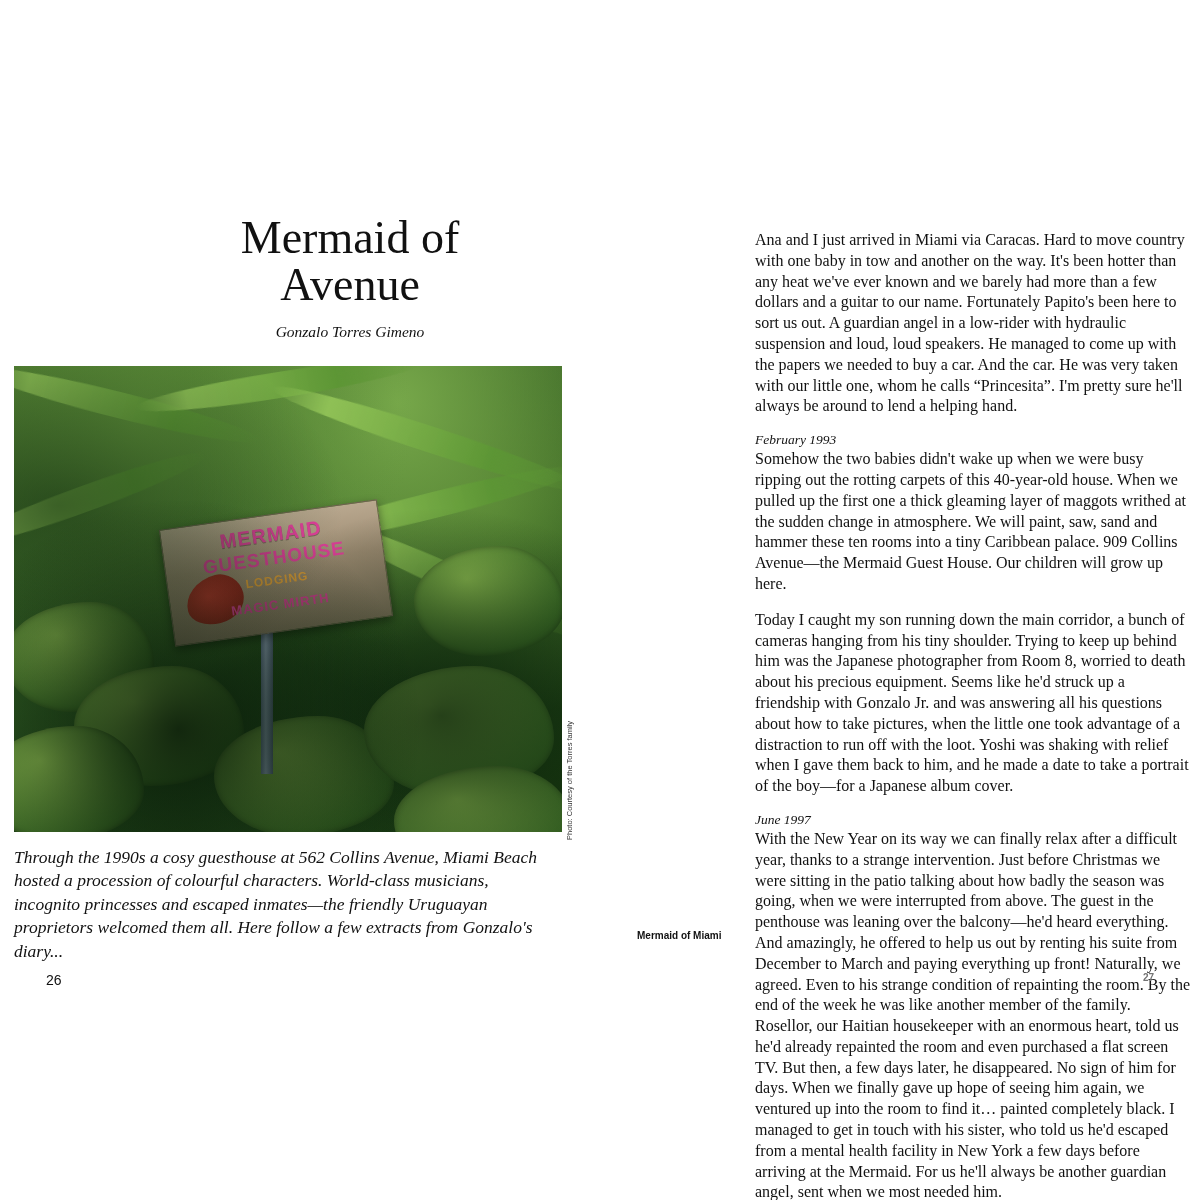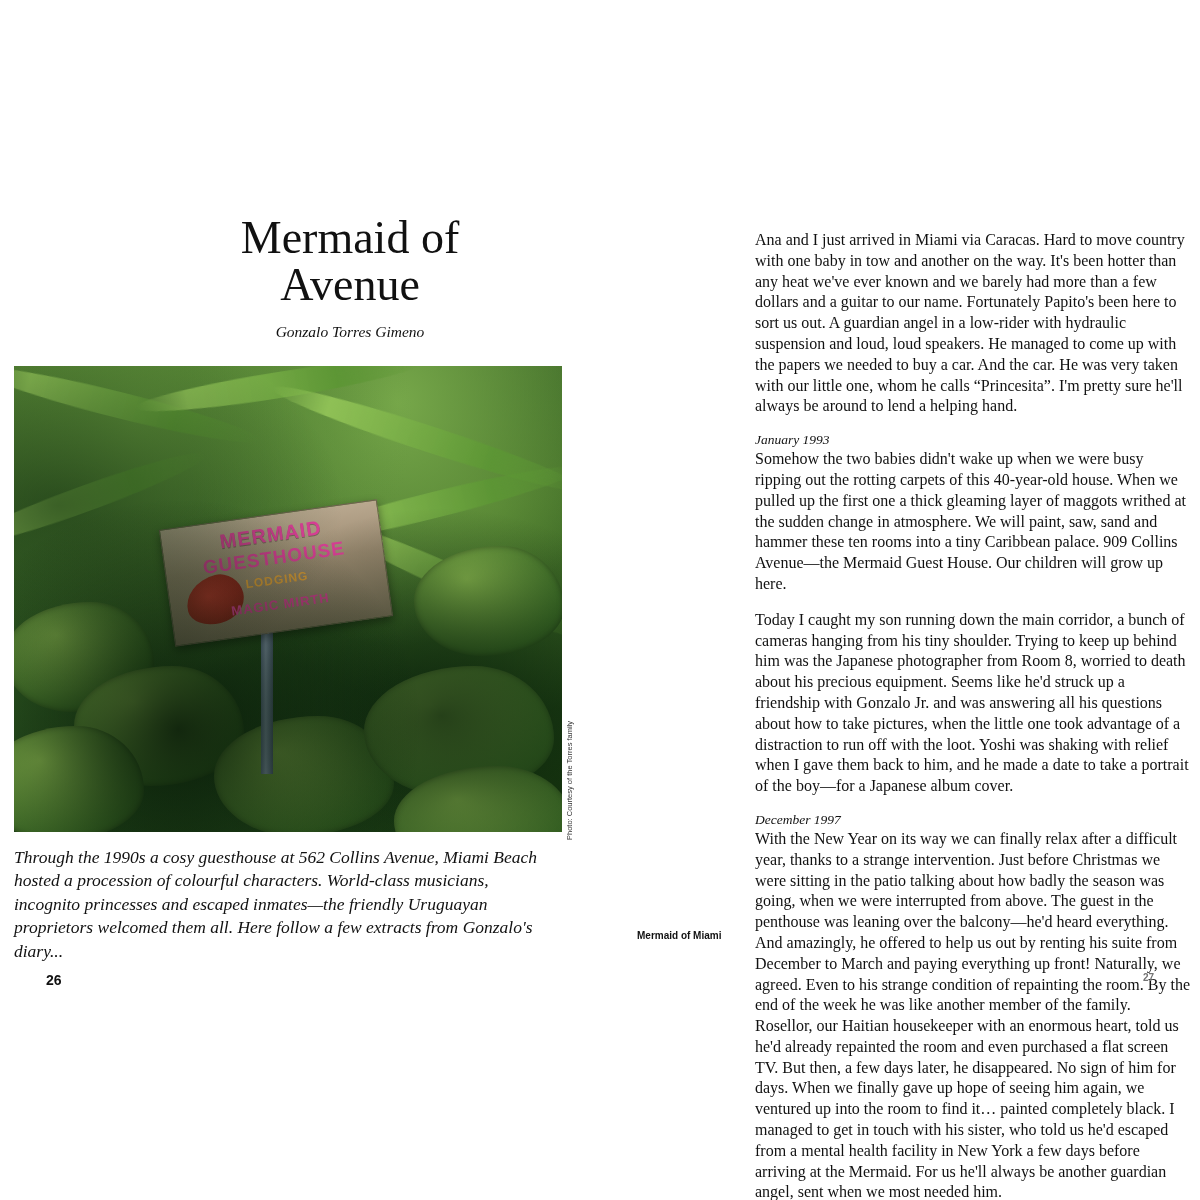--- a/index.html
+++ b/index.html
@@ -176,21 +176,21 @@
     transform: rotate(-90deg);
     transform-origin: 0 0;
     white-space: nowrap;
   }
 
   .folio-left {
     position: absolute;
     left: 46px;
     top: 972px;
     font-family: "Liberation Sans", sans-serif;
-    font-weight: bold;
+    font-weight: normal;
     font-size: 14px;
     color: #111;
   }
 
   
   .page-right {
     position: absolute;
     left: 600px; top: 0;
     width: 600px;
     height: 1200px;
@@ -291,30 +291,30 @@
   </div>
 
   <div class="page-right">
     <div class="diary">
 
       <div class="entry">
         <div class="entry-body">Ana and I just arrived in Miami via Caracas. Hard to move country with one baby in tow and another on the way. It's been hotter than any heat we've ever known and we barely had more than a few dollars and a guitar to our name. Fortunately Papito's been here to sort us out. A guardian angel in a low-rider with hydraulic suspension and loud, loud speakers. He managed to come up with the papers we needed to buy a car. And the car. He was very taken with our little one, whom he calls “Princesita”. I'm pretty sure he'll always be around to lend a helping hand.</div>
       </div>
 
       <div class="entry">
-        <div class="entry-date">January 1993</div>
+        <div class="entry-date">February 1993</div>
         <div class="entry-body">Somehow the two babies didn't wake up when we were busy ripping out the rotting carpets of this 40-year-old house. When we pulled up the first one a thick gleaming layer of maggots writhed at the sudden change in atmosphere. We will paint, saw, sand and hammer these ten rooms into a tiny Caribbean palace. 909 Collins Avenue—the Mermaid Guest House. Our children will grow up here.</div>
       </div>
 
       <div class="entry">
         <div class="entry-body">Today I caught my son running down the main corridor, a bunch of cameras hanging from his tiny shoulder. Trying to keep up behind him was the Japanese photographer from Room 8, worried to death about his precious equipment. Seems like he'd struck up a friendship with Gonzalo Jr. and was answering all his questions about how to take pictures, when the little one took advantage of a distraction to run off with the loot. Yoshi was shaking with relief when I gave them back to him, and he made a date to take a portrait of the boy—for a Japanese album cover.</div>
       </div>
 
       <div class="entry">
-        <div class="entry-date">December 1997</div>
+        <div class="entry-date">June 1997</div>
         <div class="entry-body">With the New Year on its way we can finally relax after a difficult year, thanks to a strange intervention. Just before Christmas we were sitting in the patio talking about how badly the season was going, when we were interrupted from above. The guest in the penthouse was leaning over the balcony—he'd heard everything. And amazingly, he offered to help us out by renting his suite from December to March and paying everything up front! Naturally, we agreed. Even to his strange condition of repainting the room. By the end of the week he was like another member of the family. Rosellor, our Haitian housekeeper with an enormous heart, told us he'd already repainted the room and even purchased a flat screen TV. But then, a few days later, he disappeared. No sign of him for days. When we finally gave up hope of seeing him again, we ventured up into the room to find it… painted completely black. I managed to get in touch with his sister, who told us he'd escaped from a mental health facility in New York a few days before arriving at the Mermaid. For us he'll always be another guardian angel, sent when we most needed him.</div>
       </div>
 
     </div>
 
     <div class="running-head">Mermaid of Miami</div>
     <div class="folio-right">27</div>
   </div>
 
 </div>

